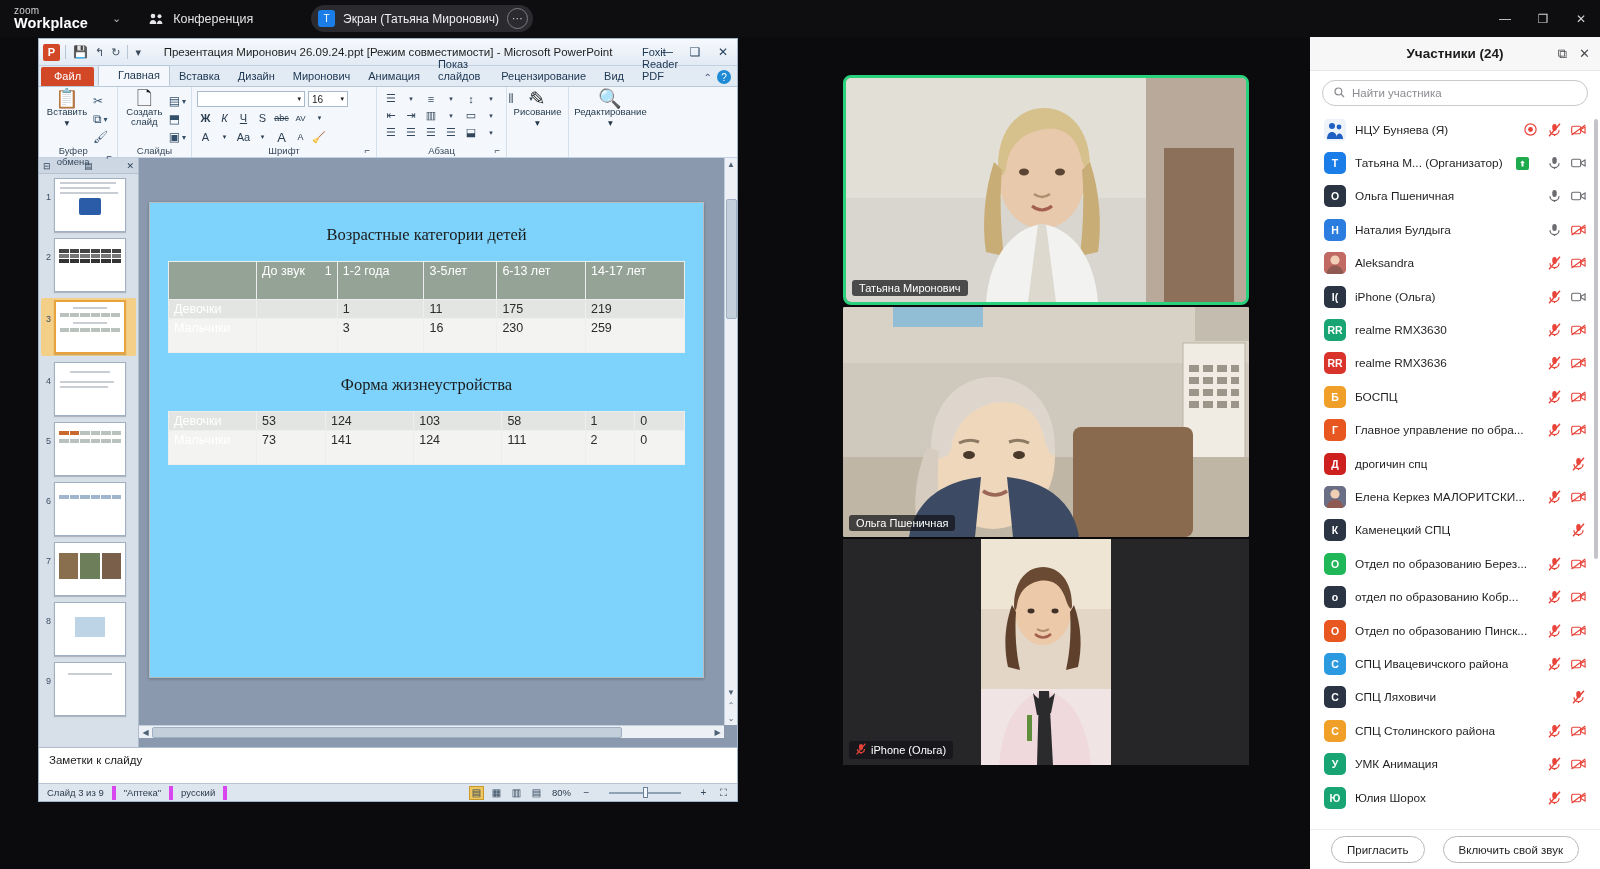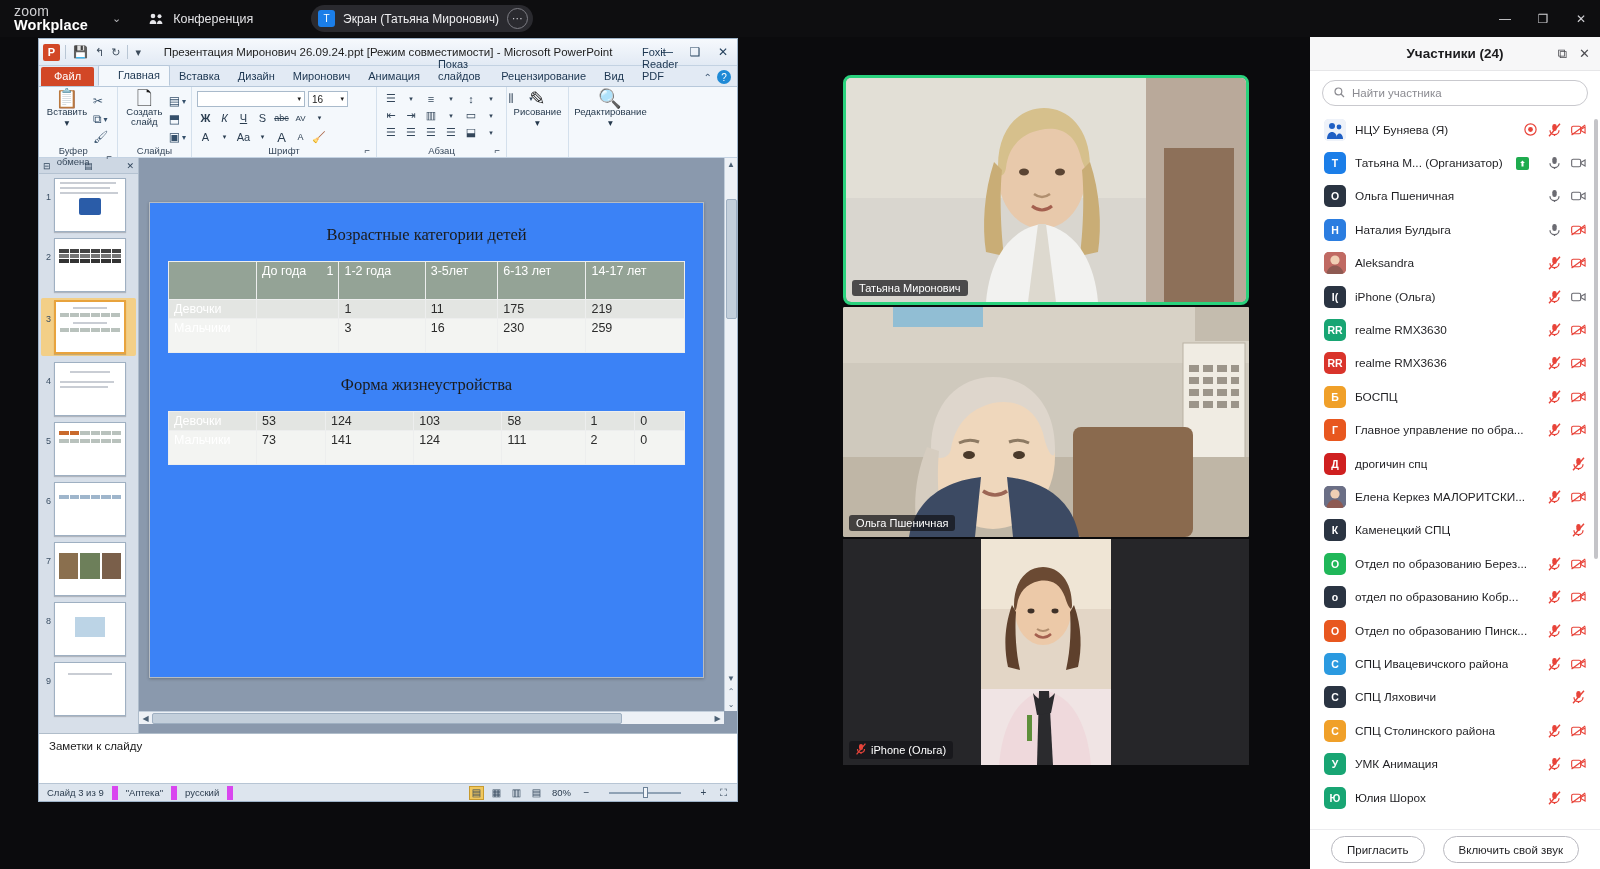--- a/index.html
+++ b/index.html
@@ -11,21 +11,21 @@
     font-size: 12px;
   }
   .app { position: relative; width: 1600px; height: 869px; background: #0b0b0d; }
 
   
   .zoom-topbar {
     position: absolute; left: 0; top: 0; width: 1600px; height: 37px;
     background: #0e0e10; display: flex; align-items: center;
   }
   .zw-logo { margin-left: 14px; line-height: 1.02; }
-  .zw-logo .zw-small { font-size: 14px; color: #cfcfd2; letter-spacing: .2px; }
+  .zw-logo .zw-small { font-size: 10px; color: #cfcfd2; letter-spacing: .2px; }
   .zw-logo .zw-big { font-size: 14.5px; font-weight: bold; color: #ffffff; letter-spacing: .1px; }
   .zw-caret { margin-left: 24px; color: #b9b9bd; font-size: 11px; }
   .zw-conf { margin-left: 28px; display: flex; align-items: center; gap: 9px; color: #e3e3e6; font-size: 12.5px; }
   .zw-conf svg { display: block; }
   .zw-sharepill {
     position: absolute; left: 311px; top: 5px; height: 27px;
     background: #2a2a2f; border-radius: 14px; display: flex; align-items: center;
     padding: 0 5px 0 7px; gap: 8px;
   }
   .zw-sharepill .sq {
@@ -138,21 +138,21 @@
     box-shadow: 0 1px 1px rgba(0,0,0,.18); overflow: hidden; position: relative;
   }
   .thumb-row.sel .thumb-box { border: 2px solid #e8a33d; }
   .thumb-row.sel { background: #f3cf87; border-radius: 2px; padding: 2px 0; }
   .tb-line { height: 2px; background: #c9cdd4; margin: 3px 5px; }
   .tb-grid { display: grid; grid-template-columns: repeat(6, 1fr); gap: 1px; margin: 4px 4px; }
   .tb-cell { height: 4px; background: #b9c2bd; }
   .slide-wrap { flex: 1; position: relative; background: #8a99ad; overflow: hidden; }
   .slide {
     position: absolute; left: 10px; top: 44px; width: 555px; height: 476px;
-    background: #3b82f6; border: 1px solid #b6bcc2; box-shadow: 0 1px 3px rgba(0,0,0,.25);
+    background: #7dd3fc; border: 1px solid #b6bcc2; box-shadow: 0 1px 3px rgba(0,0,0,.25);
     padding: 22px 18px;
   }
   .sl-title {
     text-align: center; font-family: "Liberation Serif", serif; font-size: 16.5px;
     color: #1b1b1b; margin-bottom: 16px;
   }
   table.sl { border-collapse: collapse; width: 100%; font-size: 12.5px; }
   table.sl td { border: 1px solid #edeeee; padding: 2px 5px; vertical-align: top; color: #2b2b2b; }
   table.sl tr.hdr td { background: #94a396; color: #fff; height: 38px; }
   table.sl td.rowhdr { background: #94a396; color: #fff; width: 88px; }
@@ -167,28 +167,28 @@
   }
   .vscroll .arw { font-size: 8px; color: #4d6276; height: 13px; display: flex; align-items: center; }
   .vscroll .thumbv { width: 11px; background: #c3cfdb; border: 1px solid #9fb0c2; border-radius: 2px; }
   .hscroll {
     position: absolute; left: 0; right: 13px; bottom: 9px; height: 13px; background: #edf1f6;
     border-top: 1px solid #c2cedb; display: flex; align-items: center;
   }
   .hscroll .arw { width: 13px; text-align: center; font-size: 8px; color: #4d6276; }
   .hscroll .thumbh { height: 11px; background: #c3cfdb; border: 1px solid #9fb0c2; border-radius: 2px; }
   .notes {
-    height: 50px; background: #fff; border-top: 1px solid #b0bdca;
+    height: 36px; background: #fff; border-top: 1px solid #b0bdca;
     font-size: 11.5px; color: #1a1a1a; padding: 6px 10px;
   }
   .ppt-status {
     height: 18px; background: #dde5ee; border-top: 1px solid #b7c5d4;
     display: flex; align-items: center; font-size: 9.5px; color: #2b3c4e;
   }
-  .ppt-status .seg { padding: 0 8px; border-right: 6px solid #d946ef; height: 14px; display: flex; align-items: center; }
+  .ppt-status .seg { padding: 0 8px; border-right: 4px solid #d946ef; height: 14px; display: flex; align-items: center; }
   .ppt-status .right { margin-left: auto; display: flex; align-items: center; gap: 5px; padding-right: 6px; }
   .vw { width: 15px; height: 14px; display: flex; align-items: center; justify-content: center; font-size: 10px; color: #33465a; }
   .vw.on { background: #f0c75e; border: 1px solid #c79a2e; }
   .zoomslider { width: 92px; height: 14px; display: flex; align-items: center; position: relative; }
   .zoomslider .track { position: absolute; left: 10px; right: 10px; height: 2px; background: #8fa2b5; }
   .zoomslider .knob { position: absolute; left: 44px; width: 5px; height: 11px; background: #f3f6fa; border: 1px solid #6c8197; }
 
   
   .vstage { position: absolute; left: 843px; top: 75px; width: 406px; height: 690px; }
   .tile { position: absolute; overflow: hidden; background: #14532d; }
@@ -604,21 +604,21 @@
 
       <div class="slide-wrap">
         <div class="slide">
 
           <div class="sl-title">Возрастные категории детей</div>
           <table class="sl">
             <tbody>
                 <tr class="hdr">
               <td></td>
               <td style="position:relative">
-                <span>До года</span>
+                <span>До звук</span>
                 <span style="position:absolute;right:5px;top:2px">1</span>
               </td>
               <td>1-2 года</td>
               <td>3-5лет</td>
               <td>6-13 лет</td>
               <td>14-17 лет</td>
             </tr>
             <tr class="r1">
               <td class="rowhdr">Девочки</td>
               <td></td>

